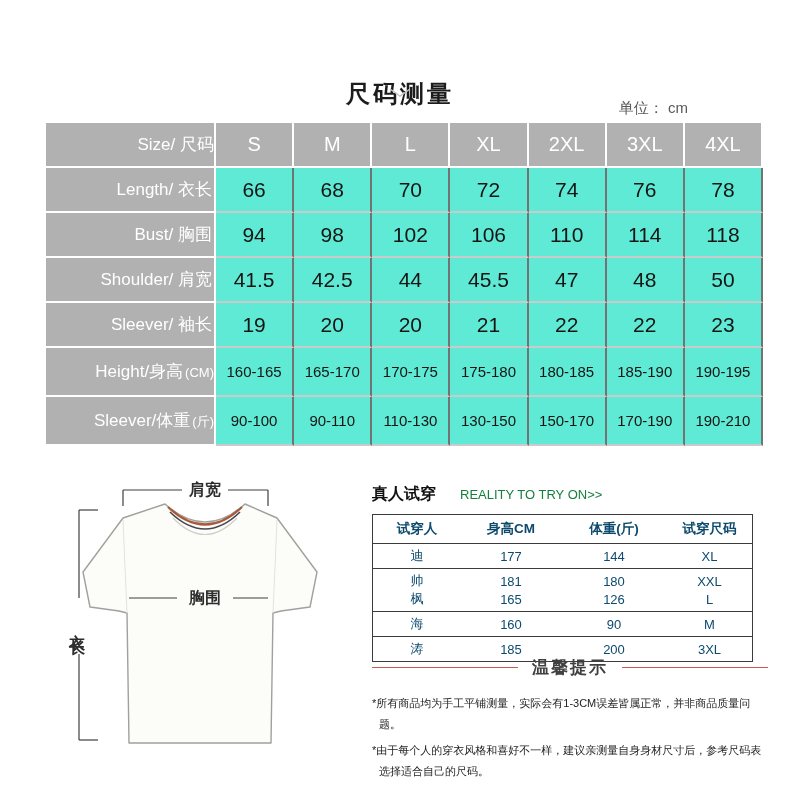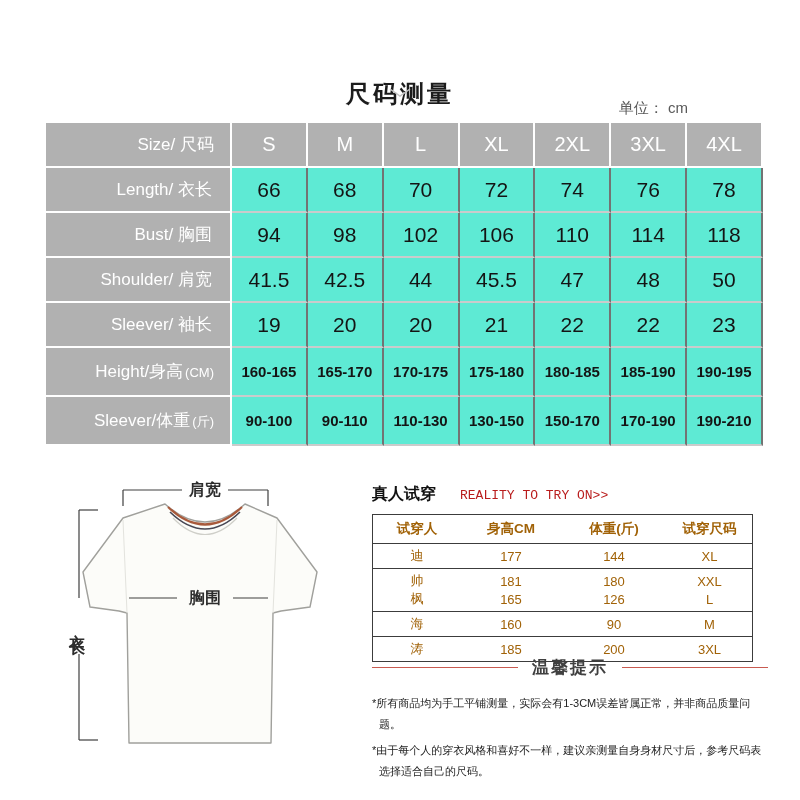--- a/index.html
+++ b/index.html
@@ -12,47 +12,47 @@
   .page-title{position:absolute;top:46px;left:0;width:100%;text-align:center;
     font-size:24px;font-weight:bold;letter-spacing:3px;color:#1c1c1c;margin-top:32px;}
   .title-chevron{position:absolute;top:84px;left:389px;}
   .unit-label{position:absolute;top:99px;right:112px;font-size:15px;color:#595959;}
 
   
   .size-table{position:absolute;left:46px;top:123px;width:717px;
     border-collapse:separate;border-spacing:0;table-layout:fixed;}
   .size-table td{height:41px;text-align:center;vertical-align:middle;}
   .size-table .lab{width:167px;background:#b1b1b1;color:#fff;font-size:17px;
-    text-align:right;padding-right:16px;border-right:2px solid #fff;border-bottom:2px solid #fff;}
+    text-align:right;padding-right:0;border-right:2px solid #fff;border-bottom:2px solid #fff;}
   .size-table .hd{background:#b1b1b1;color:#fff;font-size:20px;
     border-right:2px solid #fff;border-bottom:2px solid #fff;}
   .size-table .hd:last-child{border-right:2px solid #fff;}
   .size-table .d{background:#5eead4;color:#141414;font-size:21px;
     border-right:2px solid #737373;border-bottom:2px solid #cbcbcb;}
-  .size-table tr.small .d{font-size:15px;font-weight:bold;}
+  .size-table tr.small .d{font-size:15px;}
   .size-table tr.tall td{height:45px;}
   .lab .suffix{font-size:13px;margin-left:2px;}
 
   
   .diagram{position:absolute;left:40px;top:460px;width:320px;height:340px;}
   .diagram svg{position:absolute;left:0;top:0;}
   .dlabel{position:absolute;font-size:16px;font-weight:bold;color:#2d2d2d;text-align:center;}
   .dlabel.shoulder{left:142px;top:20px;width:46px;}
   .dlabel.bust{left:138px;top:128px;width:54px;}
   .dlabel.length{left:26px;top:141px;writing-mode:vertical-rl;text-orientation:upright;
     letter-spacing:5px;height:50px;}
 
   
   .tryon{position:absolute;left:372px;top:484px;width:392px;}
   .tryon-head{display:flex;align-items:baseline;gap:24px;}
   .tryon-cn{font-size:16px;font-weight:bold;color:#111;}
-  .tryon-en{font-size:13px;color:#b91c1c;font-family:Liberation Mono, monospace;}
+  .tryon-en{font-size:13px;color:#15803d;}
   .tryon-table{border-collapse:collapse;width:379px;margin-top:9px;
     border:1px solid #3c3c3c;table-layout:fixed;}
-  .tryon-table th,.tryon-table td{text-align:center;font-size:13px;color:#a16207;
+  .tryon-table th,.tryon-table td{text-align:center;font-size:13px;color:#0c4a6e;
     padding:3px 0;border-bottom:1px solid #3c3c3c;}
   .tryon-table th{font-size:13.5px;font-weight:bold;padding:5px 0;}
   .tryon-table tr.joined td{border-bottom:none;padding-bottom:0;}
   .tryon-table tr.joined2 td{padding-top:0;}
   .tryon-table tr:last-child td{border-bottom:none;}
   .col-person{width:88px;}.col-height{width:100px;}.col-weight{width:106px;}.col-size{width:85px;}
 
   
   .notice{position:absolute;left:372px;top:656px;width:396px;}
   .notice-title-row{display:flex;align-items:center;}

